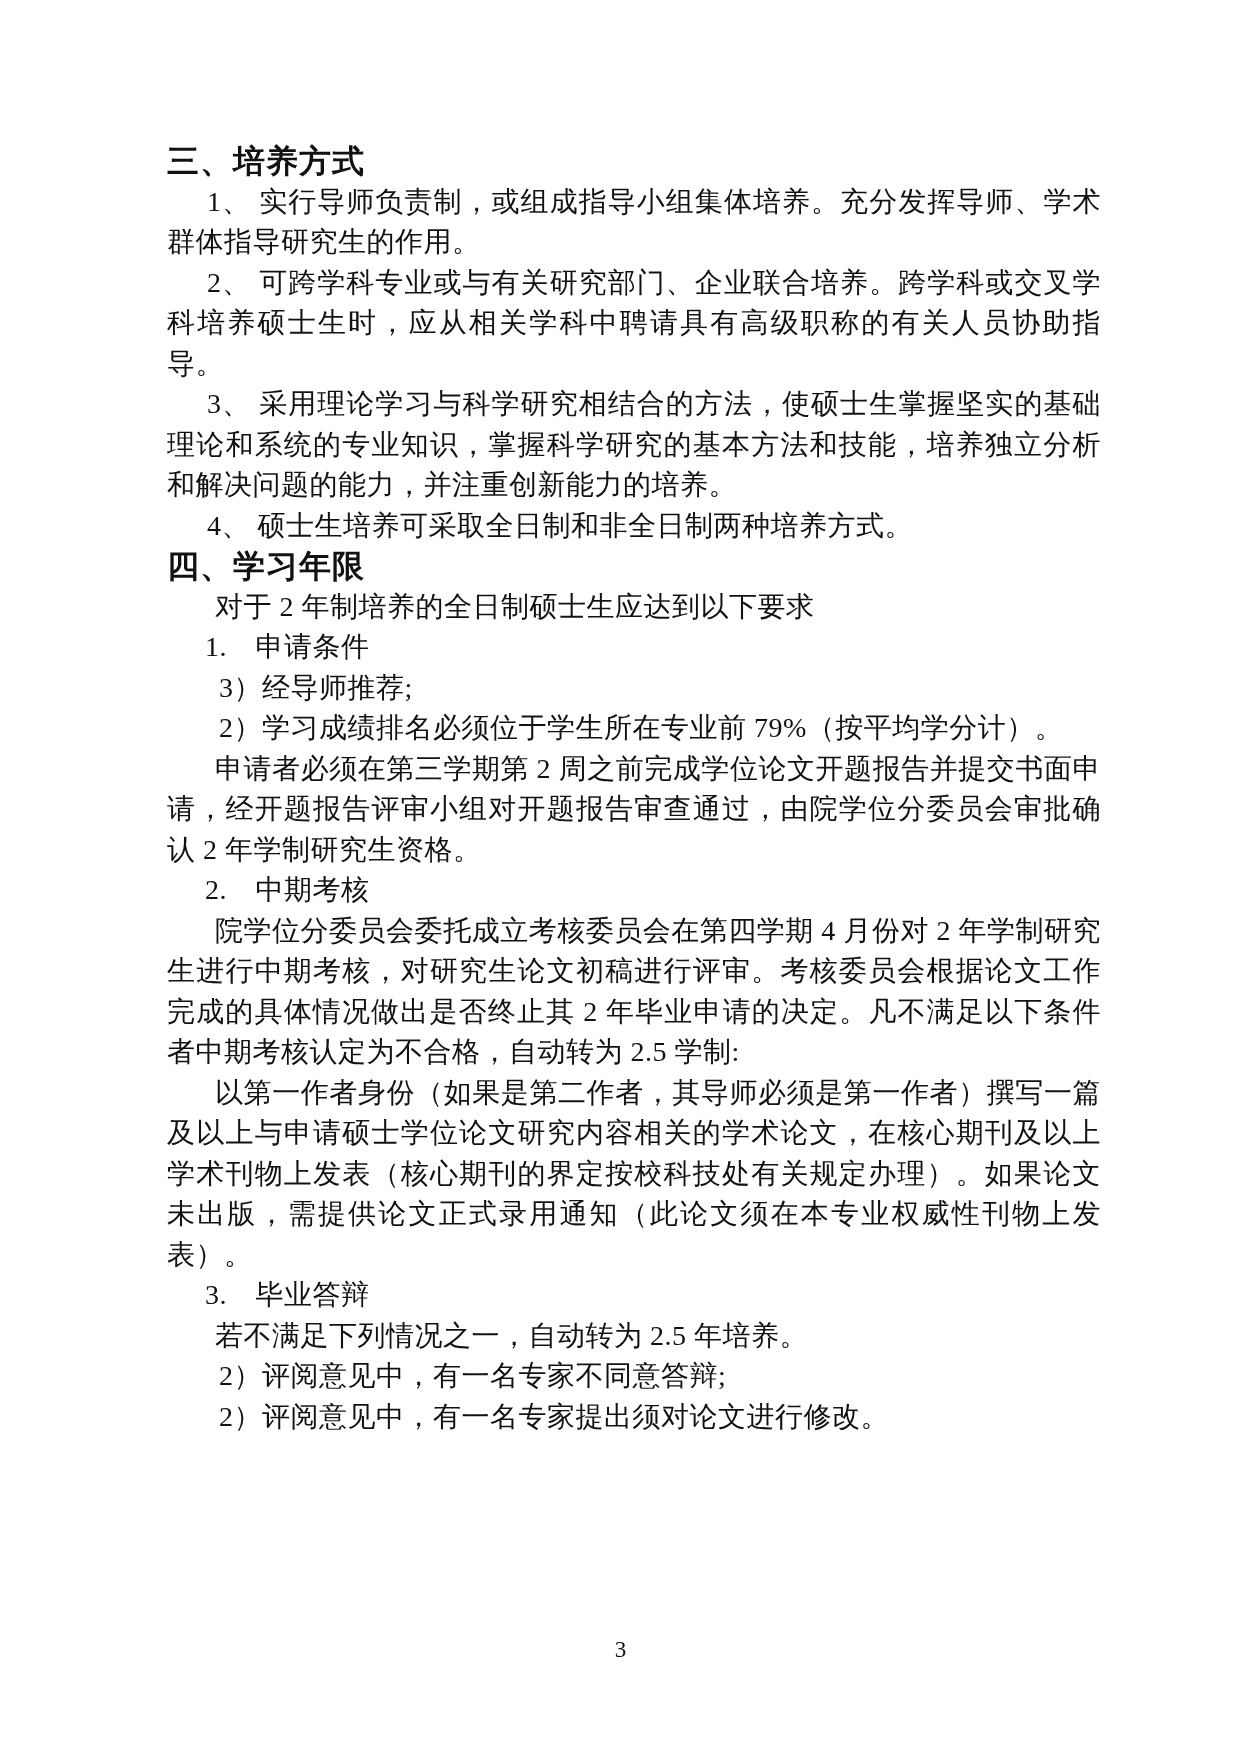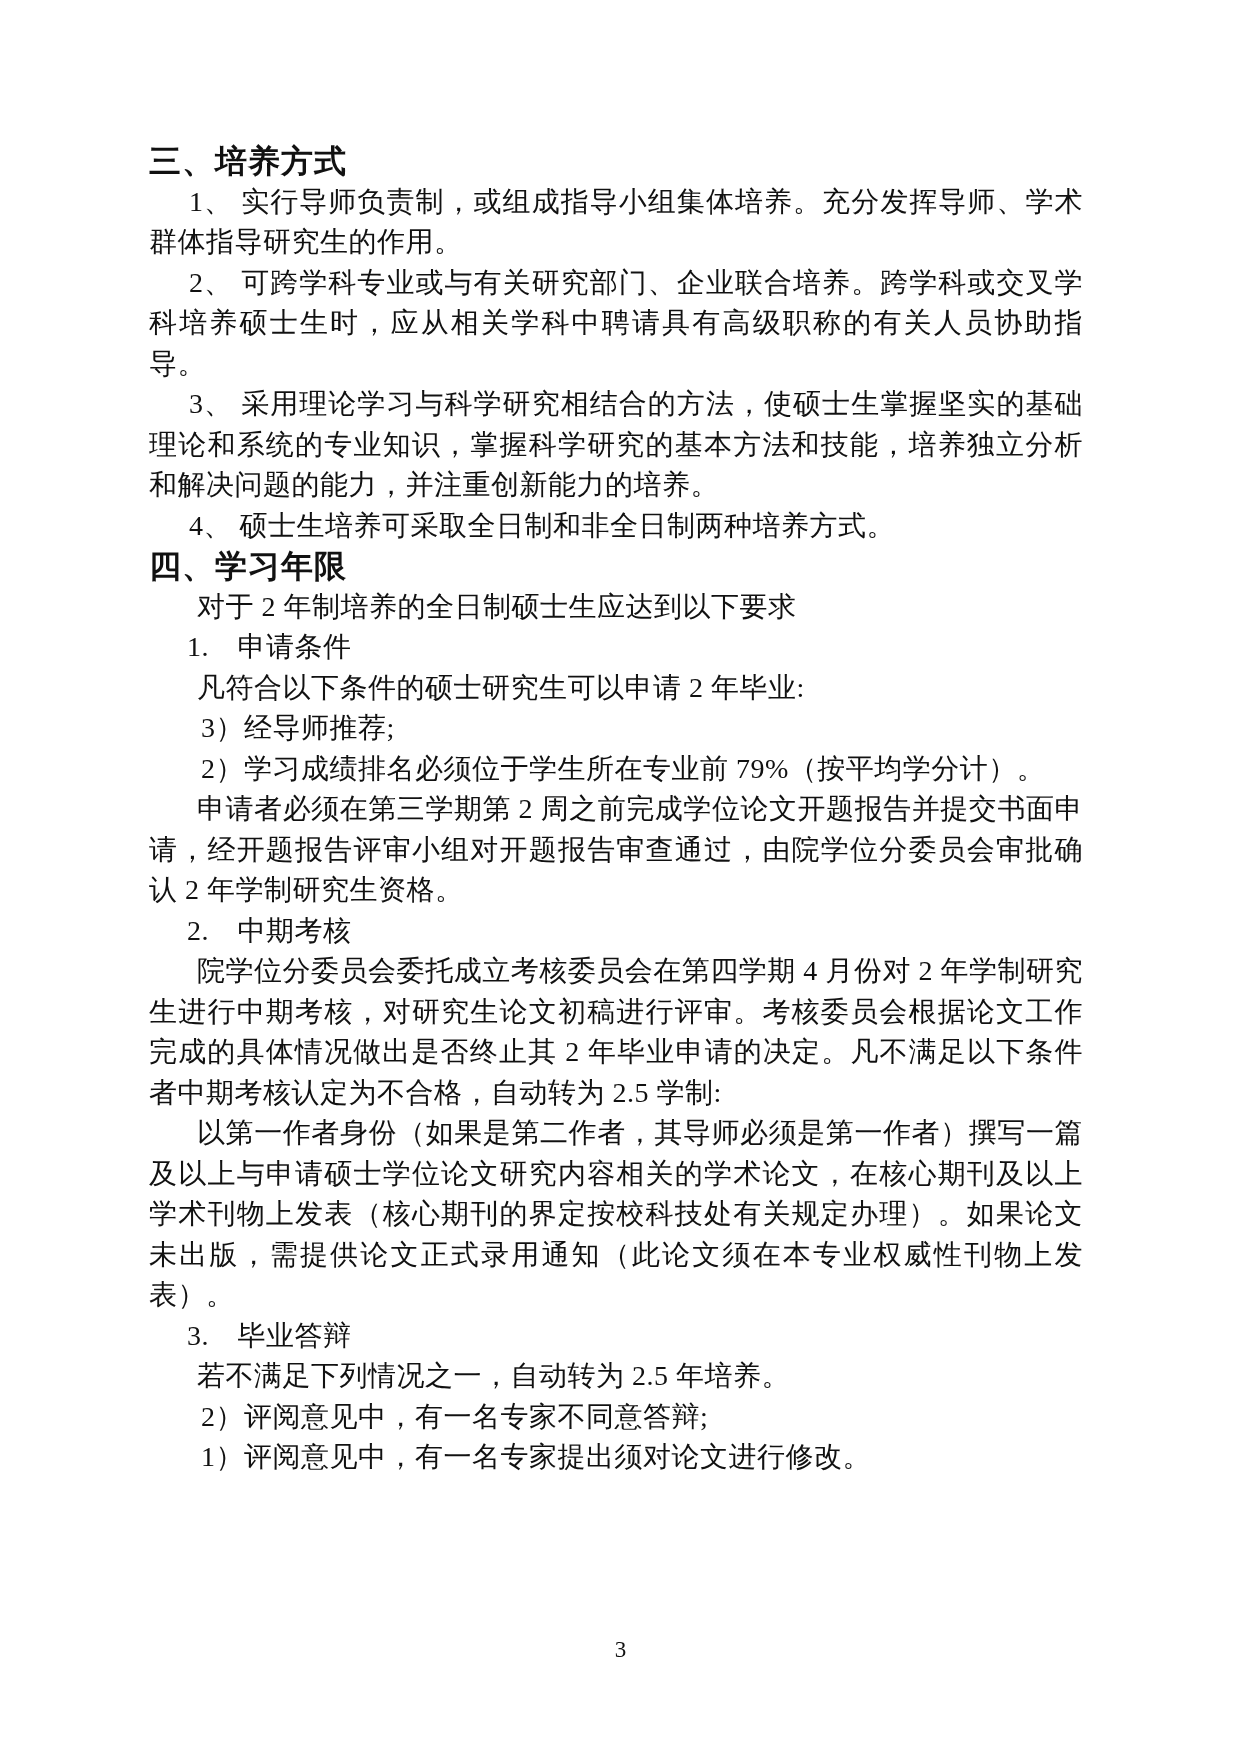--- a/index.html
+++ b/index.html
@@ -13,21 +13,21 @@
     height: 1754px;
     margin: 0 auto;
     background: #ffffff;
     color: #111111;
     overflow: hidden;
     font-family: "Liberation Serif", "DejaVu Serif", serif;
   }
   .content {
     position: absolute;
     top: 141px;
-    left: 149px;
+    left: 167px;
     width: 934px;
     text-align: justify;
     text-justify: inter-character;
     font-size: 28px;
     line-height: 40.5px;
     letter-spacing: 0.5px;
   }
   .content p, .content h2 {
     margin: 0;
     padding: 0;
@@ -62,28 +62,27 @@
 <div class="page">
   <main class="content">
     <h2 class="heading">三、培养方式</h2>
     <p class="item-dun">1、 实行导师负责制，或组成指导小组集体培养。充分发挥导师、学术群体指导研究生的作用。</p>
     <p class="item-dun">2、 可跨学科专业或与有关研究部门、企业联合培养。跨学科或交叉学科培养硕士生时，应从相关学科中聘请具有高级职称的有关人员协助指导。</p>
     <p class="item-dun">3、 采用理论学习与科学研究相结合的方法，使硕士生掌握坚实的基础理论和系统的专业知识，掌握科学研究的基本方法和技能，培养独立分析和解决问题的能力，并注重创新能力的培养。</p>
     <p class="item-dun">4、 硕士生培养可采取全日制和非全日制两种培养方式。</p>
     <h2 class="heading">四、学习年限</h2>
     <p class="para">对于 2 年制培养的全日制硕士生应达到以下要求</p>
     <p class="item-dot">1.　申请条件</p>
-    <p class="para">凡符合以下条件的硕士研究生可以申请 2 年毕业:</p>
     <p class="item-paren">3）经导师推荐;</p>
     <p class="item-paren">2）学习成绩排名必须位于学生所在专业前 79%（按平均学分计）。</p>
     <p class="para">申请者必须在第三学期第 2 周之前完成学位论文开题报告并提交书面申请，经开题报告评审小组对开题报告审查通过，由院学位分委员会审批确认 2 年学制研究生资格。</p>
     <p class="item-dot">2.　中期考核</p>
     <p class="para">院学位分委员会委托成立考核委员会在第四学期 4 月份对 2 年学制研究生进行中期考核，对研究生论文初稿进行评审。考核委员会根据论文工作完成的具体情况做出是否终止其 2 年毕业申请的决定。凡不满足以下条件者中期考核认定为不合格，自动转为 2.5 学制:</p>
     <p class="para">以第一作者身份（如果是第二作者，其导师必须是第一作者）撰写一篇及以上与申请硕士学位论文研究内容相关的学术论文，在核心期刊及以上学术刊物上发表（核心期刊的界定按校科技处有关规定办理）。如果论文未出版，需提供论文正式录用通知（此论文须在本专业权威性刊物上发表）。</p>
     <p class="item-dot">3.　毕业答辩</p>
     <p class="para">若不满足下列情况之一，自动转为 2.5 年培养。</p>
     <p class="item-paren">2）评阅意见中，有一名专家不同意答辩;</p>
-    <p class="item-paren">1）评阅意见中，有一名专家提出须对论文进行修改。</p>
+    <p class="item-paren">2）评阅意见中，有一名专家提出须对论文进行修改。</p>
   </main>
   <footer class="footer">
     <span>3</span>
   </footer>
 </div>
 
 </body></html>

